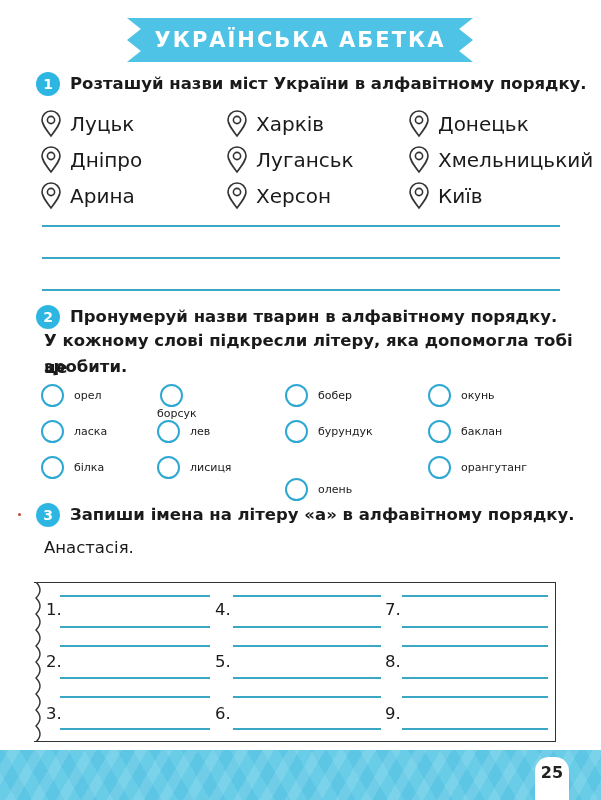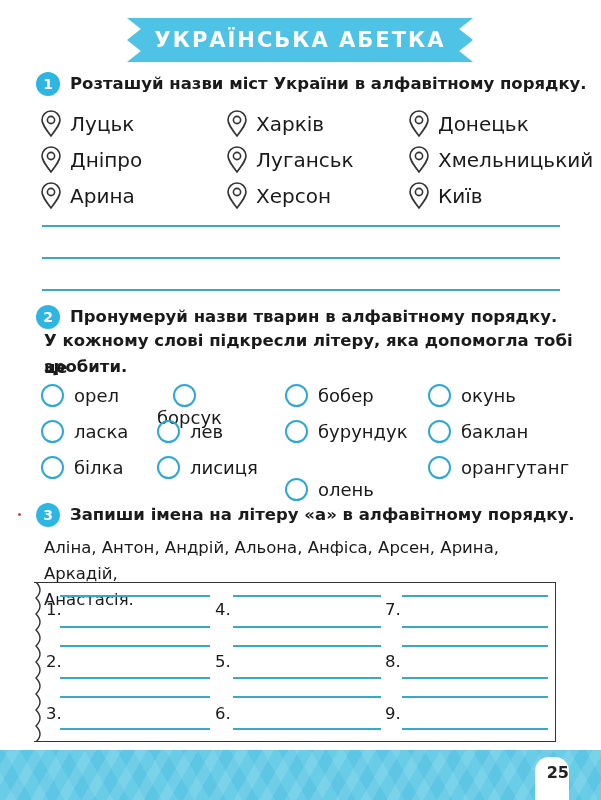--- a/index.html
+++ b/index.html
@@ -24,21 +24,21 @@
       width:24px; height:24px; border-radius:50%; background:#2eb6e3; color:#fff;
       font-size:14px; font-weight:bold; display:flex; align-items:center; justify-content:center;
       flex:0 0 24px; margin-right:10px; margin-top:0px;
     }
     .task-title { font-size:16.5px; font-weight:bold; line-height:27px; color:#1a1a1a; margin-top:-2px; }
     .city {
       position:absolute; display:flex; align-items:center; font-size:20px;
     }
     .pin { width:22px; height:28px; margin-right:8px; }
     .answer-line { position:absolute; left:42px; width:518px; height:2px; background:#3aa8c4; }
-    .animal { position:absolute; display:flex; align-items:center; font-size:18px; }
+    .animal { position:absolute; display:flex; align-items:center; font-size:11px; }
     .circle {
       width:23px; height:23px; border-radius:50%; border:2px solid #2ea8d2; margin-right:10px; box-sizing:border-box;
     }
     .names-text {
       position:absolute; left:44px; top:535px; width:520px; font-size:16.5px; line-height:26px;
     }
     .box {
       position:absolute; left:34px; top:582px; width:522px; height:160px;
       border:1.5px solid #333; border-left:none; box-sizing:border-box;
     }
@@ -49,21 +49,21 @@
       position:absolute; left:0; top:750px; width:601px; height:50px;
       background: repeating-linear-gradient(60deg, #69cde8 0 14px, #5dc6e4 14px 28px),
                   #62cbe6;
     }
     .footer-overlay {
       position:absolute; inset:0;
       background: repeating-linear-gradient(-60deg, rgba(255,255,255,0.12) 0 10px, rgba(0,0,0,0) 10px 22px);
     }
     .page-tab {
       position:absolute; left:535px; top:757px; width:34px; height:43px; background:#fff;
-      border-radius:14px 14px 0 0; display:flex; justify-content:flex-end; padding-top:6px; box-sizing:border-box;
+      border-radius:14px 14px 0 0; display:flex; justify-content:center; padding-top:6px; box-sizing:border-box;
       font-size:16px; font-weight:bold; color:#222;
     }
     .dot { position:absolute; left:18px; top:513px; width:3px; height:3px; background:#c14a3a; border-radius:50%; }
   </style>
 </head>
 <body>
 
 <div class="banner">
   <span class="banner-text">УКРАЇНСЬКА АБЕТКА</span>
 </div>
@@ -206,21 +206,20 @@
       <span>орангутанг</span>
     </div>
 </div>
 
 <div class="dot"></div>
 <div class="task-head" style="top:503px;">
   <div class="num-badge">3</div>
   <div class="task-title">Запиши імена на літеру «а» в алфавітному порядку.</div>
 </div>
 <div class="names-text">
-  <div>Аліна, Антон, Андрій, Альона, Анфіса, Арсен, Арина, Аркадій,</div>
   <div>Анастасія.</div>
 </div>
 
 <div class="box"></div>
 <svg class="wavy" viewBox="0 0 12 160" preserveAspectRatio="none">
   <path d="M4 0 Q12 8 4 16 Q12 24 4 32 Q12 40 4 48 Q12 56 4 64 Q12 72 4 80 Q12 88 4 96 Q12 104 4 112 Q12 120 4 128 Q12 136 4 144 Q12 152 4 160" fill="none" stroke="#333" stroke-width="1.4"></path>
 </svg>
 
 <div>
 

